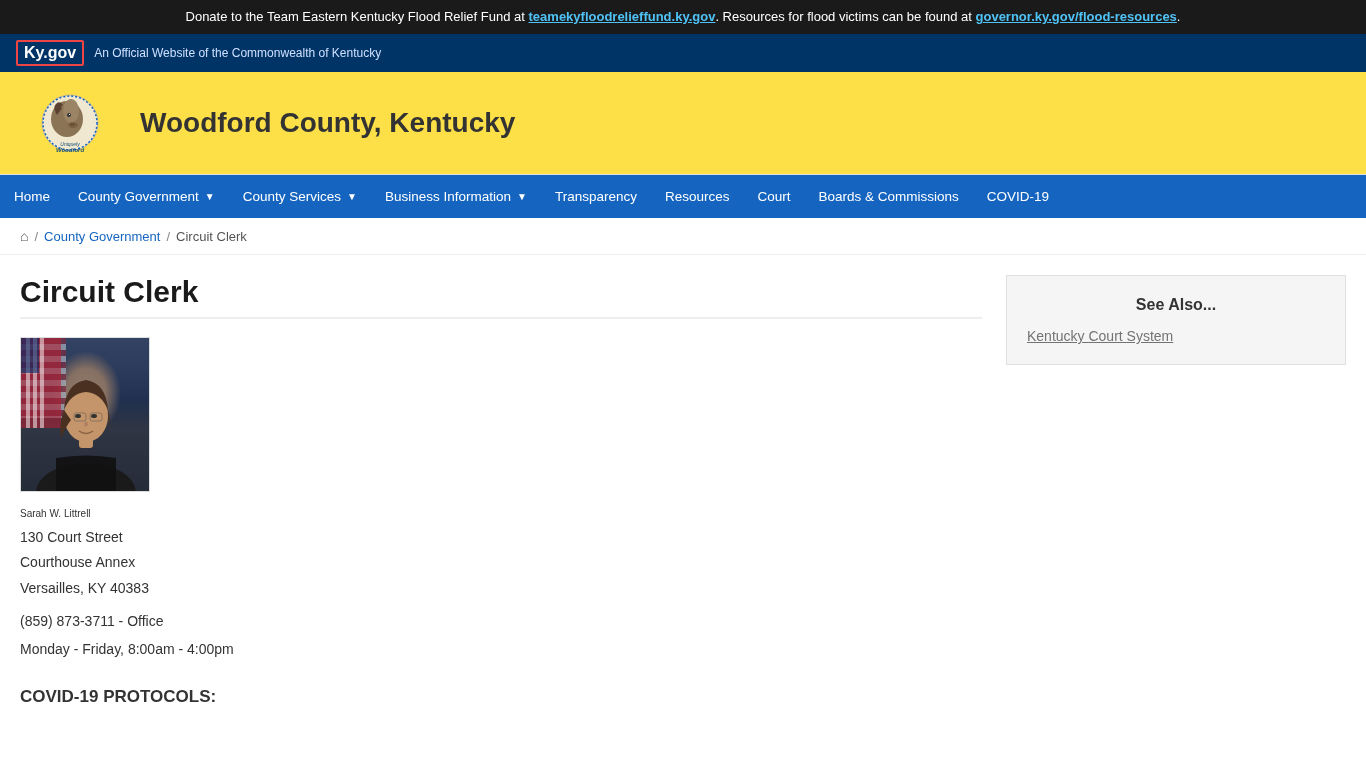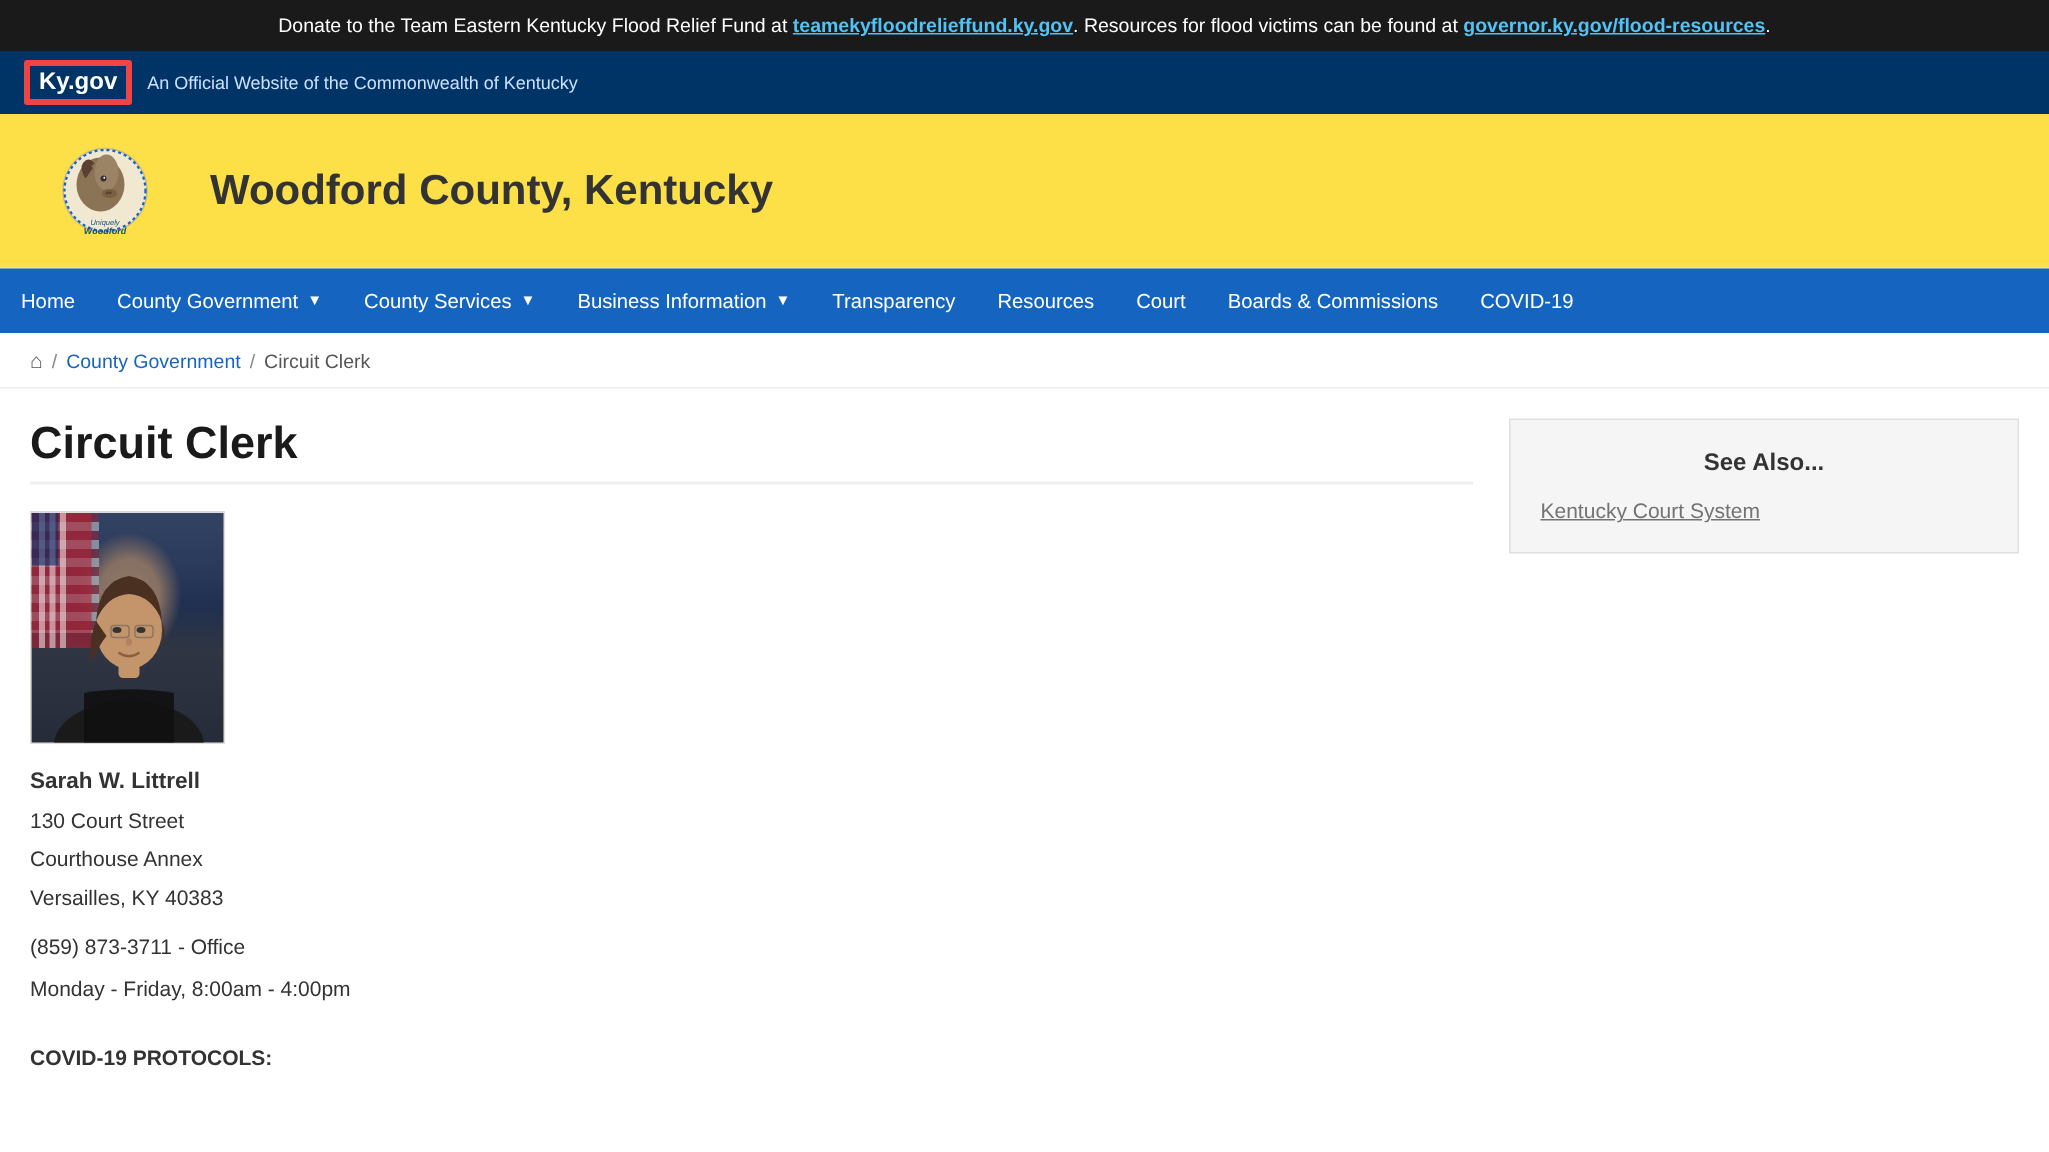--- a/index.html
+++ b/index.html
@@ -24,21 +24,21 @@
       display: flex;
       align-items: center;
       gap: 10px;
       font-size: 13px;
     }
     .kygov-bar .kygov-logo {
       font-weight: bold;
       font-size: 16px;
       color: #fff;
       background: #003366;
-      border: 4px solid #ef4444;
+      border: 2px solid #ef4444;
       padding: 2px 6px;
       border-radius: 2px;
     }
     .kygov-bar .kygov-subtitle { font-size: 12px; color: #cce0ff; }
 
     
     .site-header {
       background: #fde047;
       padding: 16px 20px;
       display: flex;
@@ -145,22 +145,22 @@
       background: repeating-linear-gradient(
         180deg,
         #b22234 0px, #b22234 6px,
         #fff 6px, #fff 12px
       );
       opacity: 0.7;
     }
 
     
     .contact-name {
-      font-weight: bold;
-      font-size: 15px;
+      font-weight: normal;
+      font-size: 10px;
       margin-bottom: 6px;
     }
     .contact-info {
       font-size: 14px;
       line-height: 1.8;
       color: #333;
       margin-bottom: 12px;
     }
     .contact-phone {
       font-size: 14px;
@@ -176,21 +176,21 @@
       color: #333;
       margin-top: 4px;
     }
 
     
     .covid-section {
       margin-top: 30px;
     }
     .covid-title {
       font-weight: bold;
-      font-size: 14px;
+      font-size: 17px;
     }
 
     
     .sidebar { width: 340px; flex-shrink: 0; }
     .see-also-box {
       background: #f5f5f5;
       border: 1px solid #e0e0e0;
       padding: 20px;
     }
     .see-also-title {

